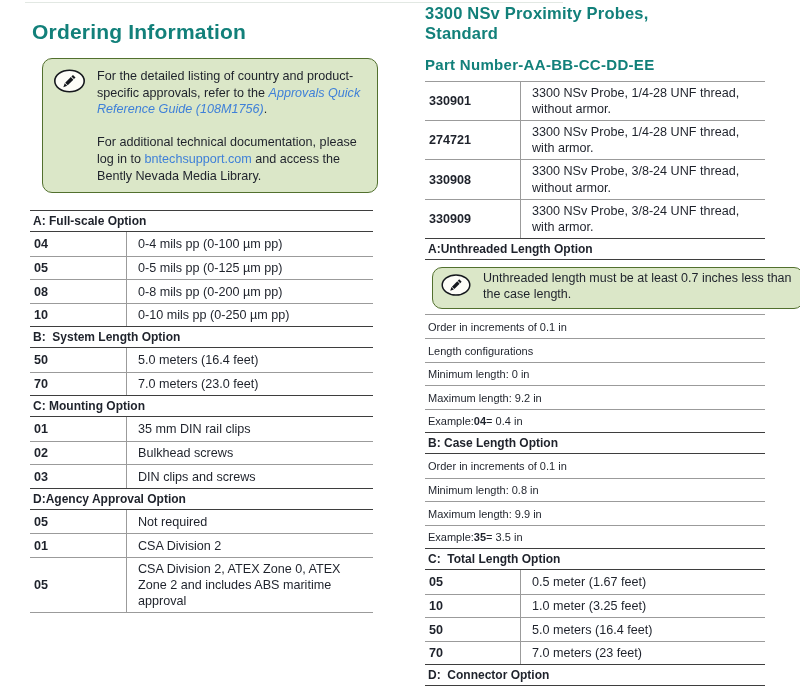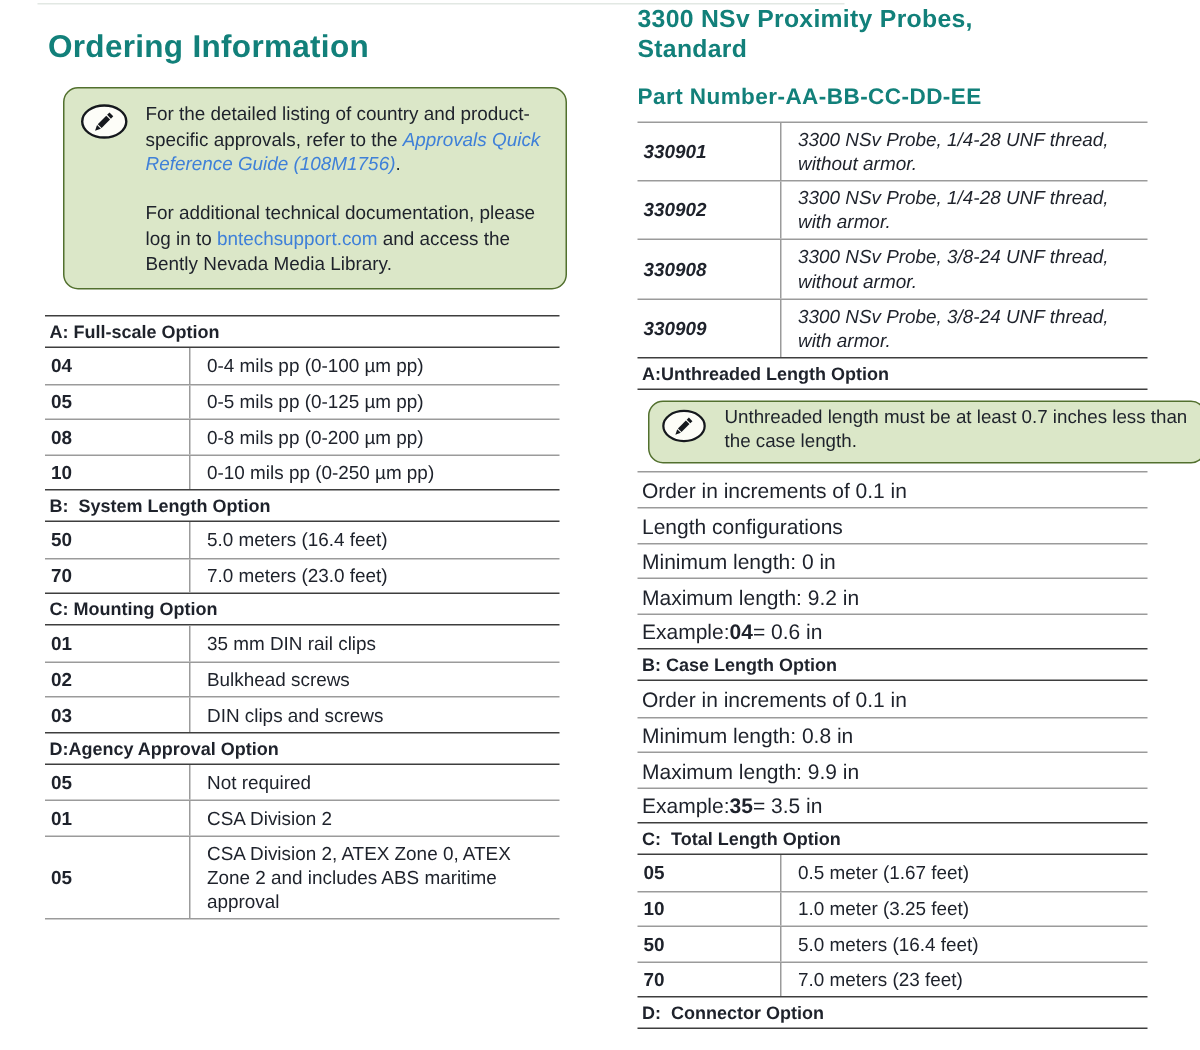--- a/index.html
+++ b/index.html
@@ -37,36 +37,36 @@
   .note-text p + p{margin-top:16px;}
   .notebox.small .note-text{font-size:12.5px;line-height:1.3;}
 
   .link{color:var(--link_blue);}
   .i{font-style:italic;}
   .b{font-weight:bold;}
 
   .codetable{width:343px;}
   .col-right .codetable{width:340px;}
   .left-table{margin-top:17px;border-bottom:1px solid var(--line_light);}
-  .part-table{margin-top:8px;border-top:1px solid var(--line_light);font-style:italic;}
+  .part-table{margin-top:8px;border-top:1px solid var(--line_light);}
   .part-table .trow{min-height:37px;}
 
   .sec-h{
     box-sizing:border-box;height:22px;
     border-top:1.5px solid var(--line_dark);border-bottom:1.5px solid var(--line_dark);
     font-weight:bold;font-size:12px;display:flex;align-items:center;
     padding-left:3px;white-space:pre-wrap;
   }
   .trow{display:flex;align-items:stretch;min-height:23.5px;box-sizing:border-box;font-size:12.6px;}
   .rowgroup .trow + .trow, .rows-built .trow + .trow{border-top:1px solid var(--line_light);}
   .tcode{flex:0 0 97px;border-right:1px solid var(--line_light);font-weight:bold;display:flex;align-items:center;padding:2px 2px 2px 4px;box-sizing:border-box;}
   .col-right .tcode{flex:0 0 96px;}
   .tdesc{flex:1;display:flex;align-items:center;padding:3px 2px 3px 11px;line-height:1.28;}
 
-  .prow{min-height:23.5px;display:flex;align-items:center;padding-left:3px;font-size:14px;box-sizing:border-box;}
+  .prow{min-height:23.5px;display:flex;align-items:center;padding-left:3px;font-size:11px;box-sizing:border-box;}
   .linegroup .prow + .prow{border-top:1px solid var(--line_light);}
   .linegroup.bt{border-top:1px solid var(--line_light);}
 </style>
 </head>
 <body>
 
 <div class="page">
   <div class="top-rule"></div>
 
   <div class="col-left">
@@ -158,21 +158,21 @@
     <h2 class="rt-title">3300 NSv Proximity Probes,
 Standard</h2>
     <h3 class="part-heading rt-part">Part Number-AA-BB-CC-DD-EE</h3>
 
     <div class="codetable part-table rows-built">
         <div class="trow">
           <div class="tcode">330901</div>
           <div class="tdesc">3300 NSv Probe, 1/4-28 UNF thread, without armor.</div>
         </div>
         <div class="trow">
-          <div class="tcode">330902</div>
+          <div class="tcode">274721</div>
           <div class="tdesc">3300 NSv Probe, 1/4-28 UNF thread, with armor.</div>
         </div>
         <div class="trow">
           <div class="tcode">330908</div>
           <div class="tdesc">3300 NSv Probe, 3/8-24 UNF thread, without armor.</div>
         </div>
         <div class="trow">
           <div class="tcode">330909</div>
           <div class="tdesc">3300 NSv Probe, 3/8-24 UNF thread, with armor.</div>
         </div>
@@ -203,21 +203,21 @@
         </div>
         <div class="prow">
           <span>Minimum length: 0 in</span>
         </div>
         <div class="prow">
           <span>Maximum length: 9.2 in</span>
         </div>
         <div class="prow">
           <span>Example: </span>
           <span class="b">04</span>
-          <span> = 0.6 in</span>
+          <span> = 0.4 in</span>
         </div>
       </div>
 
     <div class="sec-h">B: Case Length Option</div>
     <div class="linegroup">
         <div class="prow">
           <span>Order in increments of 0.1 in</span>
         </div>
         <div class="prow">
           <span>Minimum length: 0.8 in</span>

